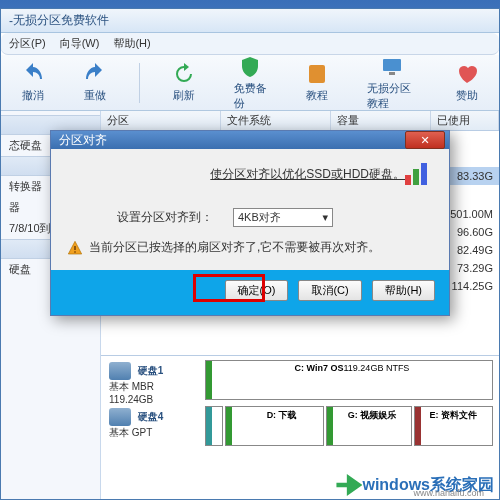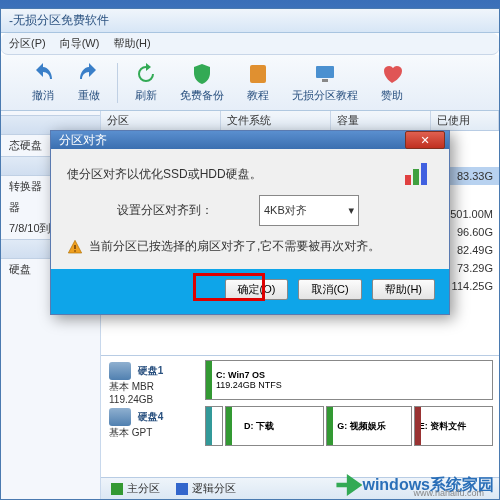--- a/index.html
+++ b/index.html
@@ -3,21 +3,21 @@
 <meta charset="utf-8">
 <style>
   * { box-sizing: border-box; margin: 0; padding: 0; font-family: "Microsoft YaHei", "Segoe UI", sans-serif; }
   body { width: 500px; height: 500px; overflow: hidden; background: linear-gradient(to bottom, #3a6fb8 0%, #8ab4e0 50%, #cce0f2 100%); position: relative; }
 
   .main-window { position: absolute; top: 8px; left: 0; right: 0; bottom: 0; background: #fff; border: 1px solid #4a7ab0; }
   .title-bar { height: 24px; background: linear-gradient(to bottom, #f0f5fb, #d7e6f6); border-bottom: 1px solid #a8c4e0; display: flex; align-items: center; padding: 0 8px; font-size: 12px; color: #2b5280; }
 
   .menu-bar { height: 22px; background: #eef4fb; border-bottom: 1px solid #c8d6e8; display: flex; align-items: center; padding: 0 8px; gap: 14px; font-size: 11px; color: #333; border-radius: 7px; }
 
-  .toolbar { height: 56px; background: linear-gradient(to bottom, #f7fafd, #e6eef8); border-bottom: 1px solid #b0c8e0; display: flex; align-items: center; padding: 2px 20px; gap: 2px; }
+  .toolbar { height: 56px; background: linear-gradient(to bottom, #f7fafd, #e6eef8); border-bottom: 1px solid #b0c8e0; display: flex; align-items: center; padding: 2px 10px; gap: 18px; }
   .tb-btn { display: flex; flex-direction: column; align-items: center; padding: 2px 10px; font-size: 11px; color: #2b5280; cursor: pointer; gap: 2px; }
   .tb-icon { width: 24px; height: 24px; }
   .tb-sep { width: 1px; height: 40px; background: #c0d0e4; margin: 0 4px; }
 
   .content { display: flex; height: calc(100% - 102px); }
   .side { width: 100px; background: #f4f7fc; border-right: 1px solid #c8d8ec; padding-top: 4px; font-size: 11px; }
   .side-head { background: linear-gradient(to bottom,#e0eaf6,#d0def0); padding: 3px 6px; font-size: 11px; color: #2b5280; border-top:1px solid #c0d0e4; border-bottom:1px solid #c0d0e4;}
   .side-item { padding: 3px 8px; color: #333; }
 
   .list-head { height: 20px; background: linear-gradient(to bottom,#f2f6fb,#e2ecf6); border-bottom: 1px solid #b8cce4; display: flex; font-size: 11px; color: #333; }
@@ -28,39 +28,39 @@
   .row { display: flex; font-size: 11px; color: #333; height: 18px; align-items: center; }
   .row > div { padding: 1px 6px; }
   .row.sel { background: #b8d2f0; }
   .right-col { text-align: right; }
 
   .disk-area { position: absolute; left: 100px; right: 0; bottom: 24px; height: 120px; background: #fff; border-top: 1px solid #b8cce4; padding: 4px; font-size: 10px; }
   .disk-row { display: flex; align-items: stretch; height: 40px; margin-bottom: 6px; }
   .disk-label { width: 100px; padding: 2px 4px; font-size: 10px; color: #333; }
   .disk-label .dn { font-weight: bold; color: #2b5280; }
   .disk-icon { width: 22px; height: 18px; background: linear-gradient(to bottom,#8fb0d0,#5080b0); border-radius: 3px; display:inline-block; margin-right:4px; vertical-align:middle;}
-  .part-block { border: 1px solid #888; margin-right: 2px; padding: 2px 4px; font-size: 9px; position: relative; display:flex; flex-direction:column; justify-content:center;}
+  .part-block { border: 1px solid #888; margin-right: 2px; padding: 2px 4px; font-size: 9px; position: relative; display:flex; flex-direction:row; justify-content:center;}
   .part-block::before { content:''; position:absolute; left:0; top:0; bottom:0; width:6px; }
   .pb-green::before { background:#339933; }
   .pb-teal::before { background:#339999; }
   .pb-red::before { background:#993333; }
 
   .legend { position: absolute; left: 100px; right: 0; bottom: 0; height: 22px; background: linear-gradient(to bottom,#eef4fa,#dce8f4); border-top:1px solid #b8cce4; display:flex; align-items:center; gap:16px; padding:0 10px; font-size:11px; color:#333;}
   .lg-sw { display:inline-block; width:12px; height:12px; margin-right:4px; vertical-align:middle;}
 
   
   .dialog { position: absolute; left: 50px; top: 130px; width: 400px; background: #f0f0f0; border: 1px solid #5a7ab0; box-shadow: 4px 4px 14px rgba(0,0,0,0.4); }
   .dlg-title { height: 18px; background: linear-gradient(to bottom,#5a8fcf,#3b6fb0); display:flex; align-items:center; justify-content:space-between; padding:0 4px 0 8px; font-size:12px; color:#fff;}
   .close-btn { width: 40px; height: 18px; background: linear-gradient(to bottom,#e06050,#c03020); border:1px solid #803020; color:#fff; font-size:11px; display:flex; align-items:center; justify-content:center; border-radius:2px; cursor:pointer;}
   .dlg-body { padding: 14px 16px; font-size: 12px; color: #333; }
-  .dlg-body .msg { margin-bottom: 10px; display:flex; justify-content:space-between; align-items:center;}
+  .dlg-body .msg { margin-bottom: 23px; display:flex; justify-content:flex-end; align-items:center;text-decoration:underline;}
   .chart-icon { width:28px; height:22px; display:flex; align-items:flex-end; gap:2px;}
   .chart-icon span{ display:block; width:6px;}
   .setting-row { display:flex; align-items:center; gap:20px; margin: 8px 0 12px 50px;}
-  .combo { border:1px solid #888; background:#fff; padding:7px 4px; font-size:11px; width:100px; display:flex; justify-content:space-between; align-items:center;margin-left:26px;}
+  .combo { border:1px solid #888; background:#fff; padding:1px 4px; font-size:11px; width:100px; display:flex; justify-content:space-between; align-items:center;}
   .warn-row { display:flex; align-items:center; gap:6px; font-size:12px; color:#333; margin-top:4px;}
   .warn-icon { width:16px; height:16px; }
   .dlg-btns { display:flex; justify-content:flex-end; gap:10px; padding: 10px 14px 14px; background:#0ea5e9;}
   .dlg-btns button { font-size:11px; padding:2px 12px; border:1px solid #888; background:linear-gradient(to bottom,#fcfcfc,#e4e4e4); border-radius:2px; cursor:pointer;}
   .highlight-ok { position:absolute; border:3px solid #d00; pointer-events:none;}
 
   .watermark { position:absolute; right:6px; bottom:4px; font-size:16px; color:#2a6fb8; font-weight:bold; display:flex; align-items:center; }
   .wm-logo { width:26px; height:22px; background:#33aa55; clip-path: polygon(0 40%, 40% 40%, 40% 0, 100% 50%, 40% 100%, 40% 60%, 0 60%);}
   .wm-sub { position:absolute; right:10px; bottom:-2px; font-size:9px; color:#888; font-weight:normal;}
 </style>
@@ -211,24 +211,20 @@
       </div>
       <div class="part-block pb-green" style="flex:1; padding-left:10px;">
         <div style="font-weight:bold;">G: 视频娱乐</div>
       </div>
       <div class="part-block pb-red" style="flex:1; ">
         <div style="font-weight:bold;">E: 资料文件</div>
       </div>
     </div>
   </div>
 
-  <div class="legend">
-    <span><span class="lg-sw" style="background:#339933"></span><span>主分区</span></span>
-    <span><span class="lg-sw" style="background:#3366cc"></span><span>逻辑分区</span></span>
-  </div>
 </div>
 
 <div class="dialog">
   <div class="dlg-title">
     <span>分区对齐</span>
     <div class="close-btn">
       <span>✕</span>
     </div>
   </div>
   <div class="dlg-body">

